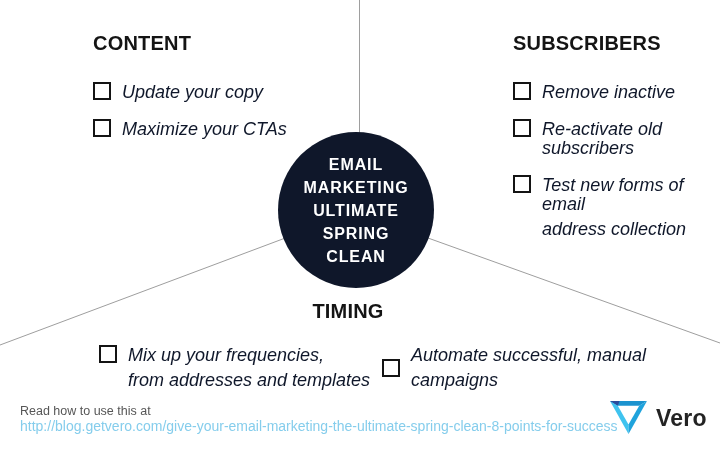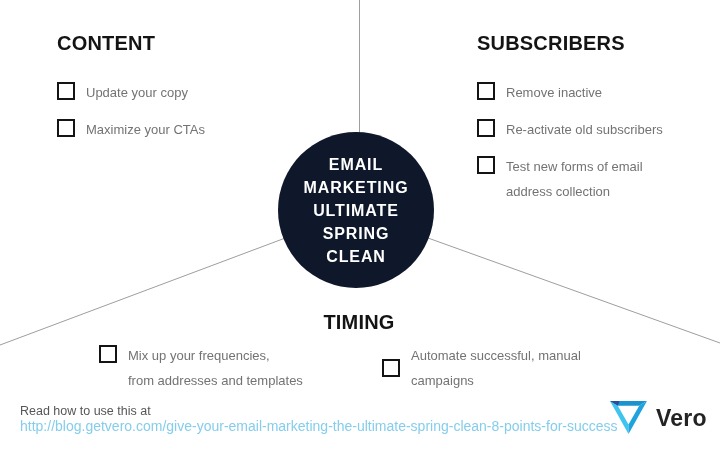--- a/index.html
+++ b/index.html
@@ -1,38 +1,38 @@
 <!DOCTYPE html>
 <html><head>
 <meta charset="utf-8">
 <style>
   html,body{margin:0;padding:0;background:#fff;}
   .canvas{
     position:relative;width:720px;height:450px;background:#ffffff;overflow:hidden;
     font-family:"Liberation Sans", sans-serif;
   }
   .connectors{position:absolute;left:0;top:0;width:720px;height:450px;pointer-events:none;}
-  .sec{position:absolute;}
+  .sec{position:absolute;margin-left:36px;}
   .sec-title{
     font-size:20px;font-weight:bold;color:#141414;margin:0 0 28px 0;letter-spacing:.2px;line-height:22px;
   }
   .row{display:flex;align-items:flex-start;gap:11px;margin-bottom:17px;}
   .checkbox{
     width:14px;height:14px;border:2.5px solid #141414;background:#fff;flex:none;display:inline-block;
   }
-  .label{font-size:13px;color:#737373;line-height:19px;padding-top:1px;}
+  .label{font-size:18px;color:#0f172a;line-height:19px;padding-top:1px;font-style:italic;}
   .label .line{display:block;}
   .label .line + .line{margin-top:6px;}
   .circle{
     position:absolute;left:278px;top:132px;width:156px;height:156px;border-radius:50%;
     background:#0f172a;color:#ffffff;display:flex;flex-direction:column;justify-content:center;
     align-items:center;text-align:center;font-weight:bold;font-size:16px;line-height:23px;letter-spacing:.9px;
   }
   .timing-title{
-    position:absolute;left:0;top:297px;width:690px;text-align:center;margin:14px;
+    position:absolute;left:0;top:297px;width:690px;text-align:center;margin:3px;
     font-size:20px;font-weight:bold;color:#141414;line-height:22px;letter-spacing:.2px;
   }
   .timing-row-left{position:absolute;left:99px;top:345px;}
   .timing-row-right{position:absolute;left:382px;top:345px;align-items:center;}
   .footer-note{
     position:absolute;left:20px;top:404px;font-size:12.5px;color:#565656;line-height:15px;
   }
   .footer-link{
     position:absolute;left:20px;top:419px;font-size:14px;color:#85cdec;line-height:15px;
     text-decoration:none;cursor:pointer;

